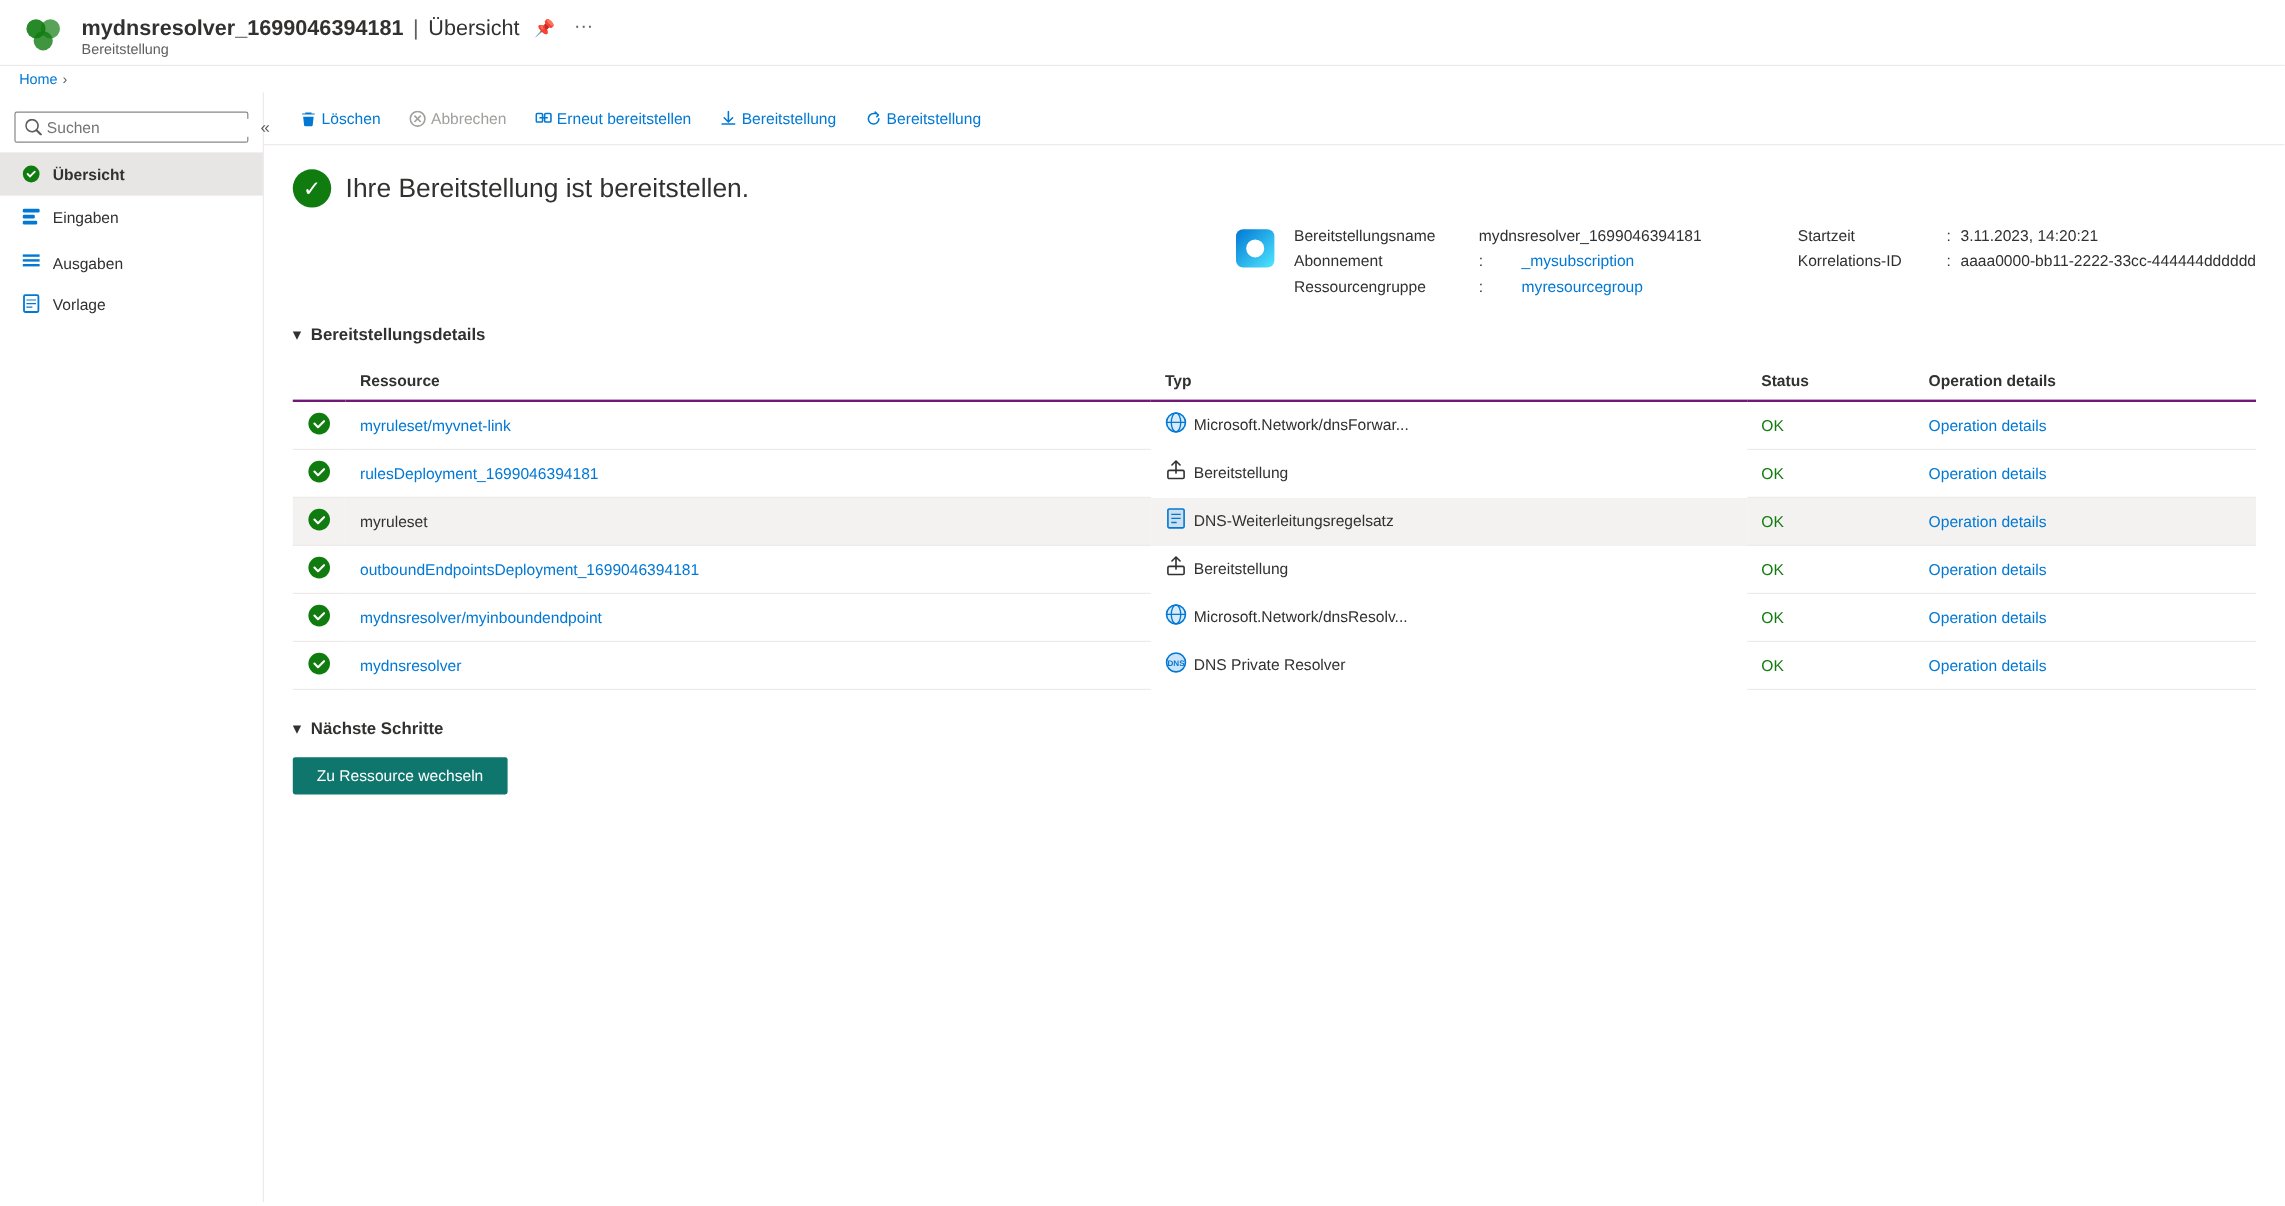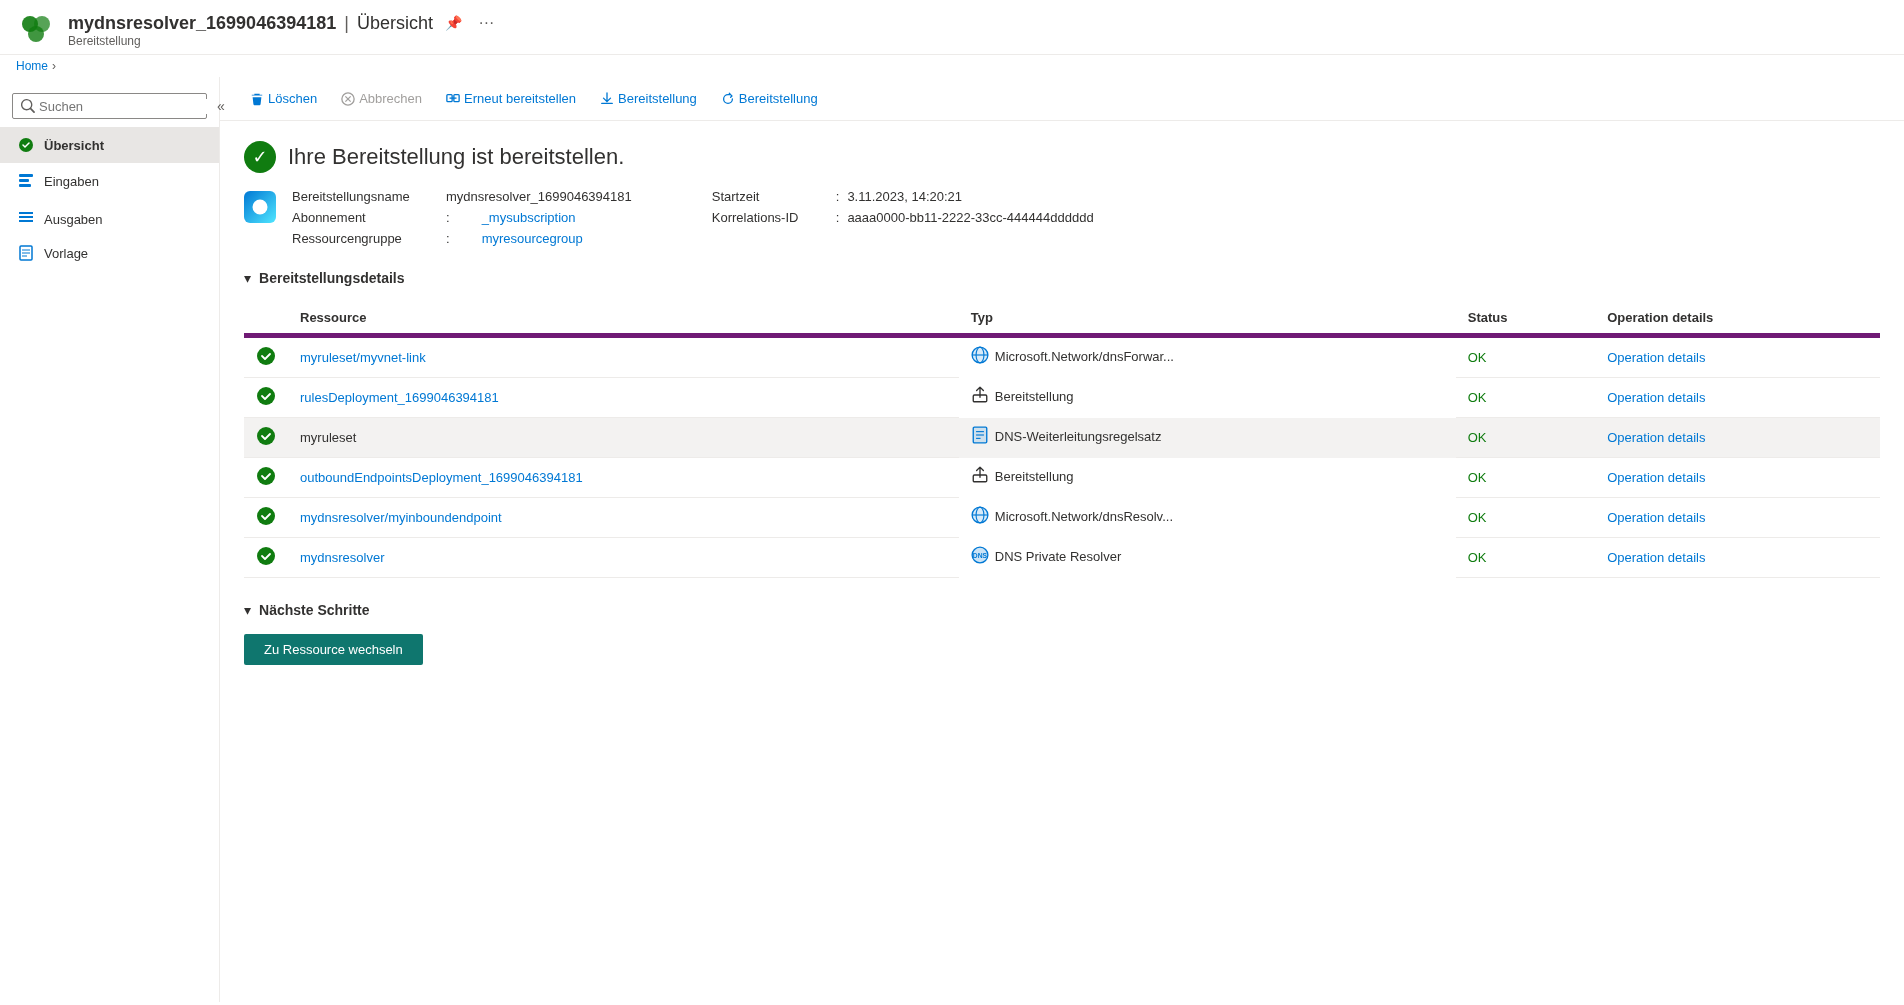--- a/index.html
+++ b/index.html
@@ -35,21 +35,21 @@
     .info-value { color: #323130; }
     .info-link { color: #0078d4; text-decoration: none; margin-left: 24px; }
 
     
     .section-header { display: flex; align-items: center; margin-bottom: 16px; }
     .section-chevron { margin-right: 8px; cursor: pointer; color: #323130; font-size: 14px; }
     .section-title { font-weight: 600; font-size: 14px; color: #323130; }
 
     
     .details-table { width: 100%; border-collapse: collapse; margin-bottom: 24px; }
-    .details-table th { text-align: left; padding: 8px 12px; font-weight: 600; color: #323130; font-size: 13px; border-bottom: 5px solid #701a75; }
+    .details-table th { text-align: left; padding: 8px 12px; font-weight: 600; color: #323130; font-size: 13px; border-bottom: 2px solid #701a75; }
     .details-table td { padding: 8px 12px; font-size: 13px; border-bottom: 1px solid #edebe9; vertical-align: middle; }
     .details-table tr.highlighted { background: #f3f2f1; }
     .status-ok { color: #107c10; }
     .op-link { color: #0078d4; text-decoration: none; cursor: pointer; }
     .resource-link { color: #0078d4; text-decoration: none; }
     .resource-plain { color: #323130; }
 
     
     .next-steps { margin-top: 8px; }
     .primary-btn { background: #0f766e; color: #fff; border: none; padding: 8px 20px; font-size: 13px; cursor: pointer; border-radius: 2px; }
@@ -178,21 +178,21 @@
       </button>
     </div>
 
     <div class="content">
 
       <div class="success-header">
         <div class="success-icon">✓</div>
         <h1 class="success-title">Ihre Bereitstellung ist bereitstellen.</h1>
       </div>
 
-      <div style="display:flex;align-items:flex-start;margin-bottom:24px;margin-left:0;">
+      <div style="display:flex;align-items:flex-start;margin-bottom:24px;margin-left:0;justify-content:flex-end;">
         <div style="width:32px;height:32px;border-radius:6px;background:linear-gradient(135deg,#0078d4,#50e6ff);display:flex;align-items:center;justify-content:center;flex-shrink:0;margin-right:16px;margin-top:2px;">
           <svg viewBox="0 0 16 16" width="20" height="20" fill="white">
               <circle cx="8" cy="8" r="6"></circle>
             </svg>
         </div>
         <div style="display:flex;gap:80px;">
           <div style="display:flex;flex-direction:column;gap:6px;">
             <div class="info-row">
               <span class="info-label" style="min-width:150px;">Bereitstellungsname</span>
               <span class="info-value">mydnsresolver_1699046394181</span>

